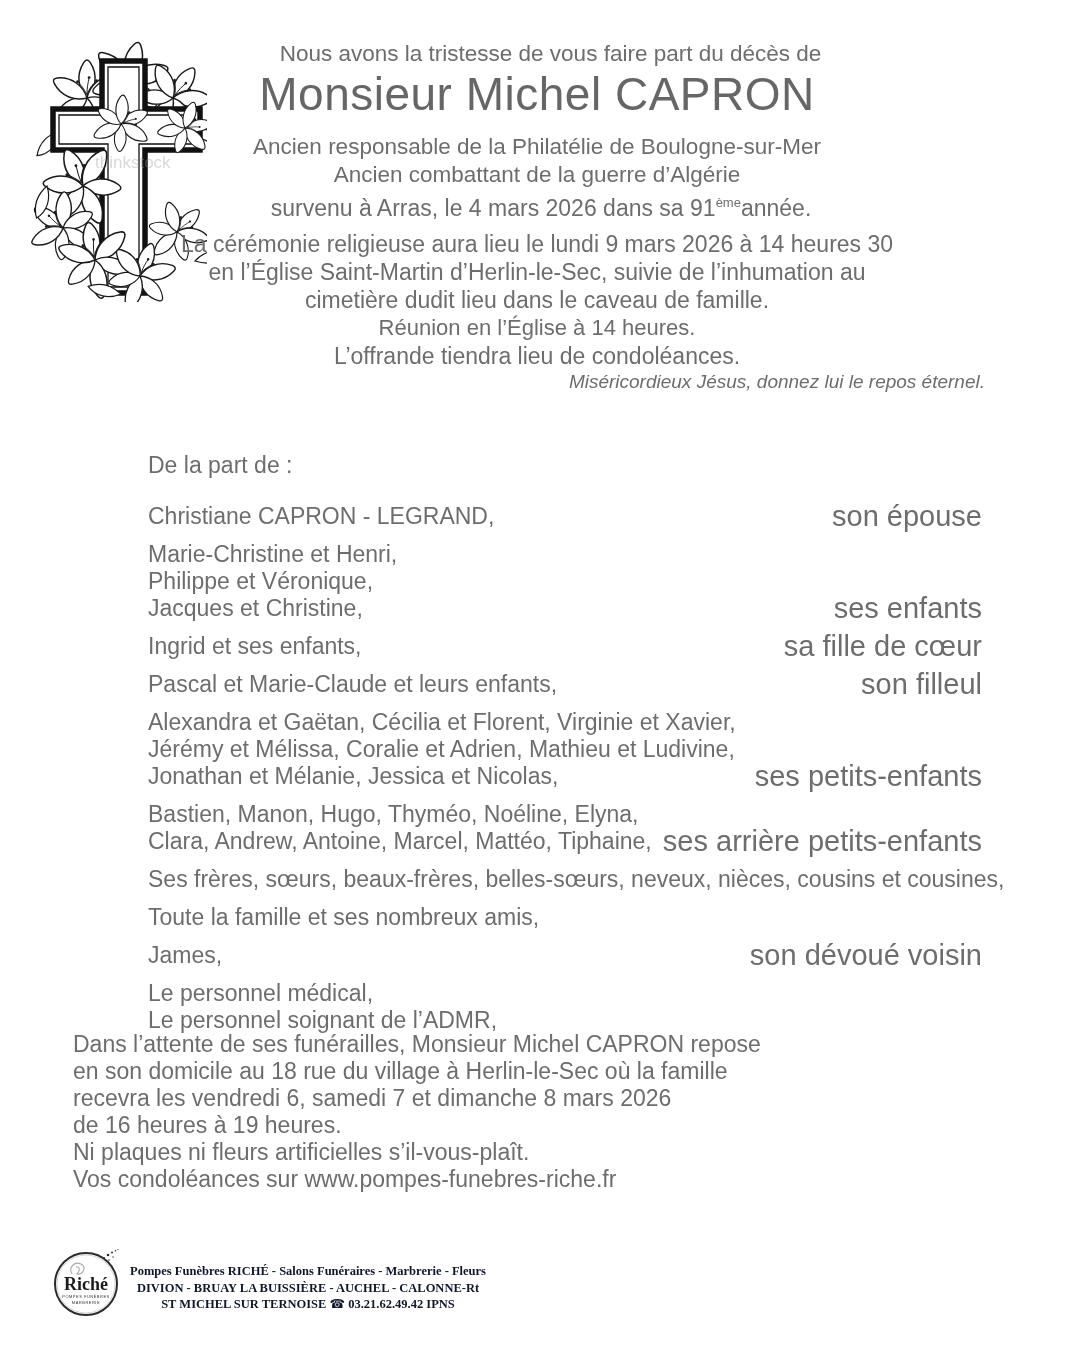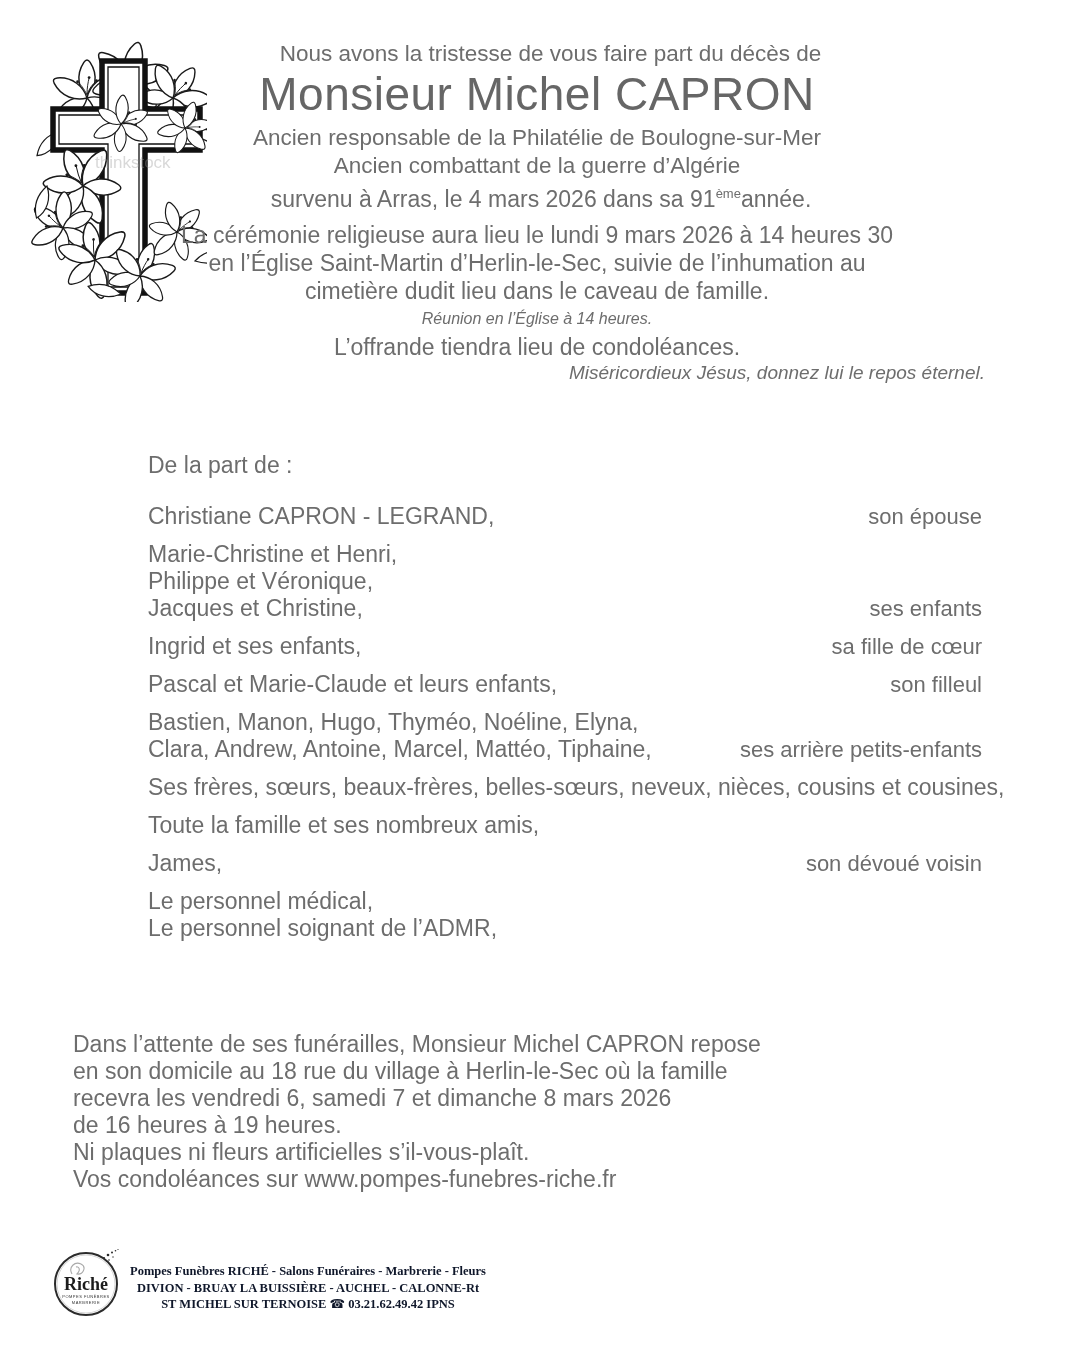--- a/index.html
+++ b/index.html
@@ -22,42 +22,42 @@
     position:absolute;top:40px;left:0;right:0;
     padding-right:18px;
     text-align:center;
   }
   .intro{font-size:22.5px;line-height:28px;margin-top:10px;padding-left:27px;}
   .deceased-name{
     font-size:46px;line-height:52px;margin:13px 0 0;
     font-weight:400;color:#666;letter-spacing:.5px;
   }
   .subtitle{font-size:22.5px;line-height:28px;}
-  .subtitle.first{margin-top:4px;}
+  .subtitle.first{margin-top:13px;}
   .death-line{font-size:23px;line-height:28px;margin-top:13px;padding-left:8px;}
   .death-line sup{font-size:13px;vertical-align:9px;letter-spacing:0;}
   .ceremony{margin-top:8px;}
   .ceremony p{font-size:23px;line-height:28px;}
-  .meeting{font-size:16px;line-height:28px;margin-top:8px;font-style:italic;}
+  .meeting{font-size:22px;line-height:28px;margin-top:8px;}
   .offering{font-size:23px;line-height:28px;margin-top:12px;}
   .prayer{
     font-size:19px;line-height:24px;margin-top:6px;
     font-style:italic;text-align:right;padding-right:89px;
   }
 
   
   .family{position:absolute;left:148px;top:452px;width:834px;}
   .family-heading{font-size:23px;line-height:27px;}
   .family-entries{margin-top:24px;}
   .entry{
     display:flex;align-items:flex-end;justify-content:space-between;
     margin-bottom:11px;
   }
   .entry .names p{font-size:23px;line-height:27px;}
-  .entry .relation{font-size:22px;line-height:27px;white-space:nowrap;text-align:right;}
+  .entry .relation{font-size:29px;line-height:27px;white-space:nowrap;text-align:right;}
 
   
   .closing{position:absolute;left:73px;top:1031px;width:940px;}
   .closing .wake p{font-size:23px;line-height:27px;}
   .no-flowers{font-size:23px;line-height:27px;margin-top:12px;}
   .condolences{font-size:23px;line-height:27px;margin-top:11px;}
 
   
   .footer-logo{position:absolute;left:52px;top:1248px;width:70px;height:70px;}
   .footer-text{
@@ -161,20 +161,28 @@
           <div class="relation">sa fille de cœur</div>
         </div>
         <div class="entry">
           <div class="names">
             <p>Pascal et Marie-Claude et leurs enfants,</p>
           </div>
           <div class="relation">son filleul</div>
         </div>
         <div class="entry">
           <div class="names">
+            <p>Alexandra et Gaëtan, Cécilia et Florent, Virginie et Xavier,</p>
+            <p>Jérémy et Mélissa, Coralie et Adrien, Mathieu et Ludivine,</p>
+            <p>Jonathan et Mélanie, Jessica et Nicolas,</p>
+          </div>
+          <div class="relation">ses petits-enfants</div>
+        </div>
+        <div class="entry">
+          <div class="names">
             <p>Bastien, Manon, Hugo, Thyméo, Noéline, Elyna,</p>
             <p>Clara, Andrew, Antoine, Marcel, Mattéo, Tiphaine,</p>
           </div>
           <div class="relation">ses arrière petits-enfants</div>
         </div>
         <div class="entry">
           <div class="names">
             <p>Ses frères, sœurs, beaux-frères, belles-sœurs, neveux, nièces, cousins et cousines,</p>
           </div>
         </div>

